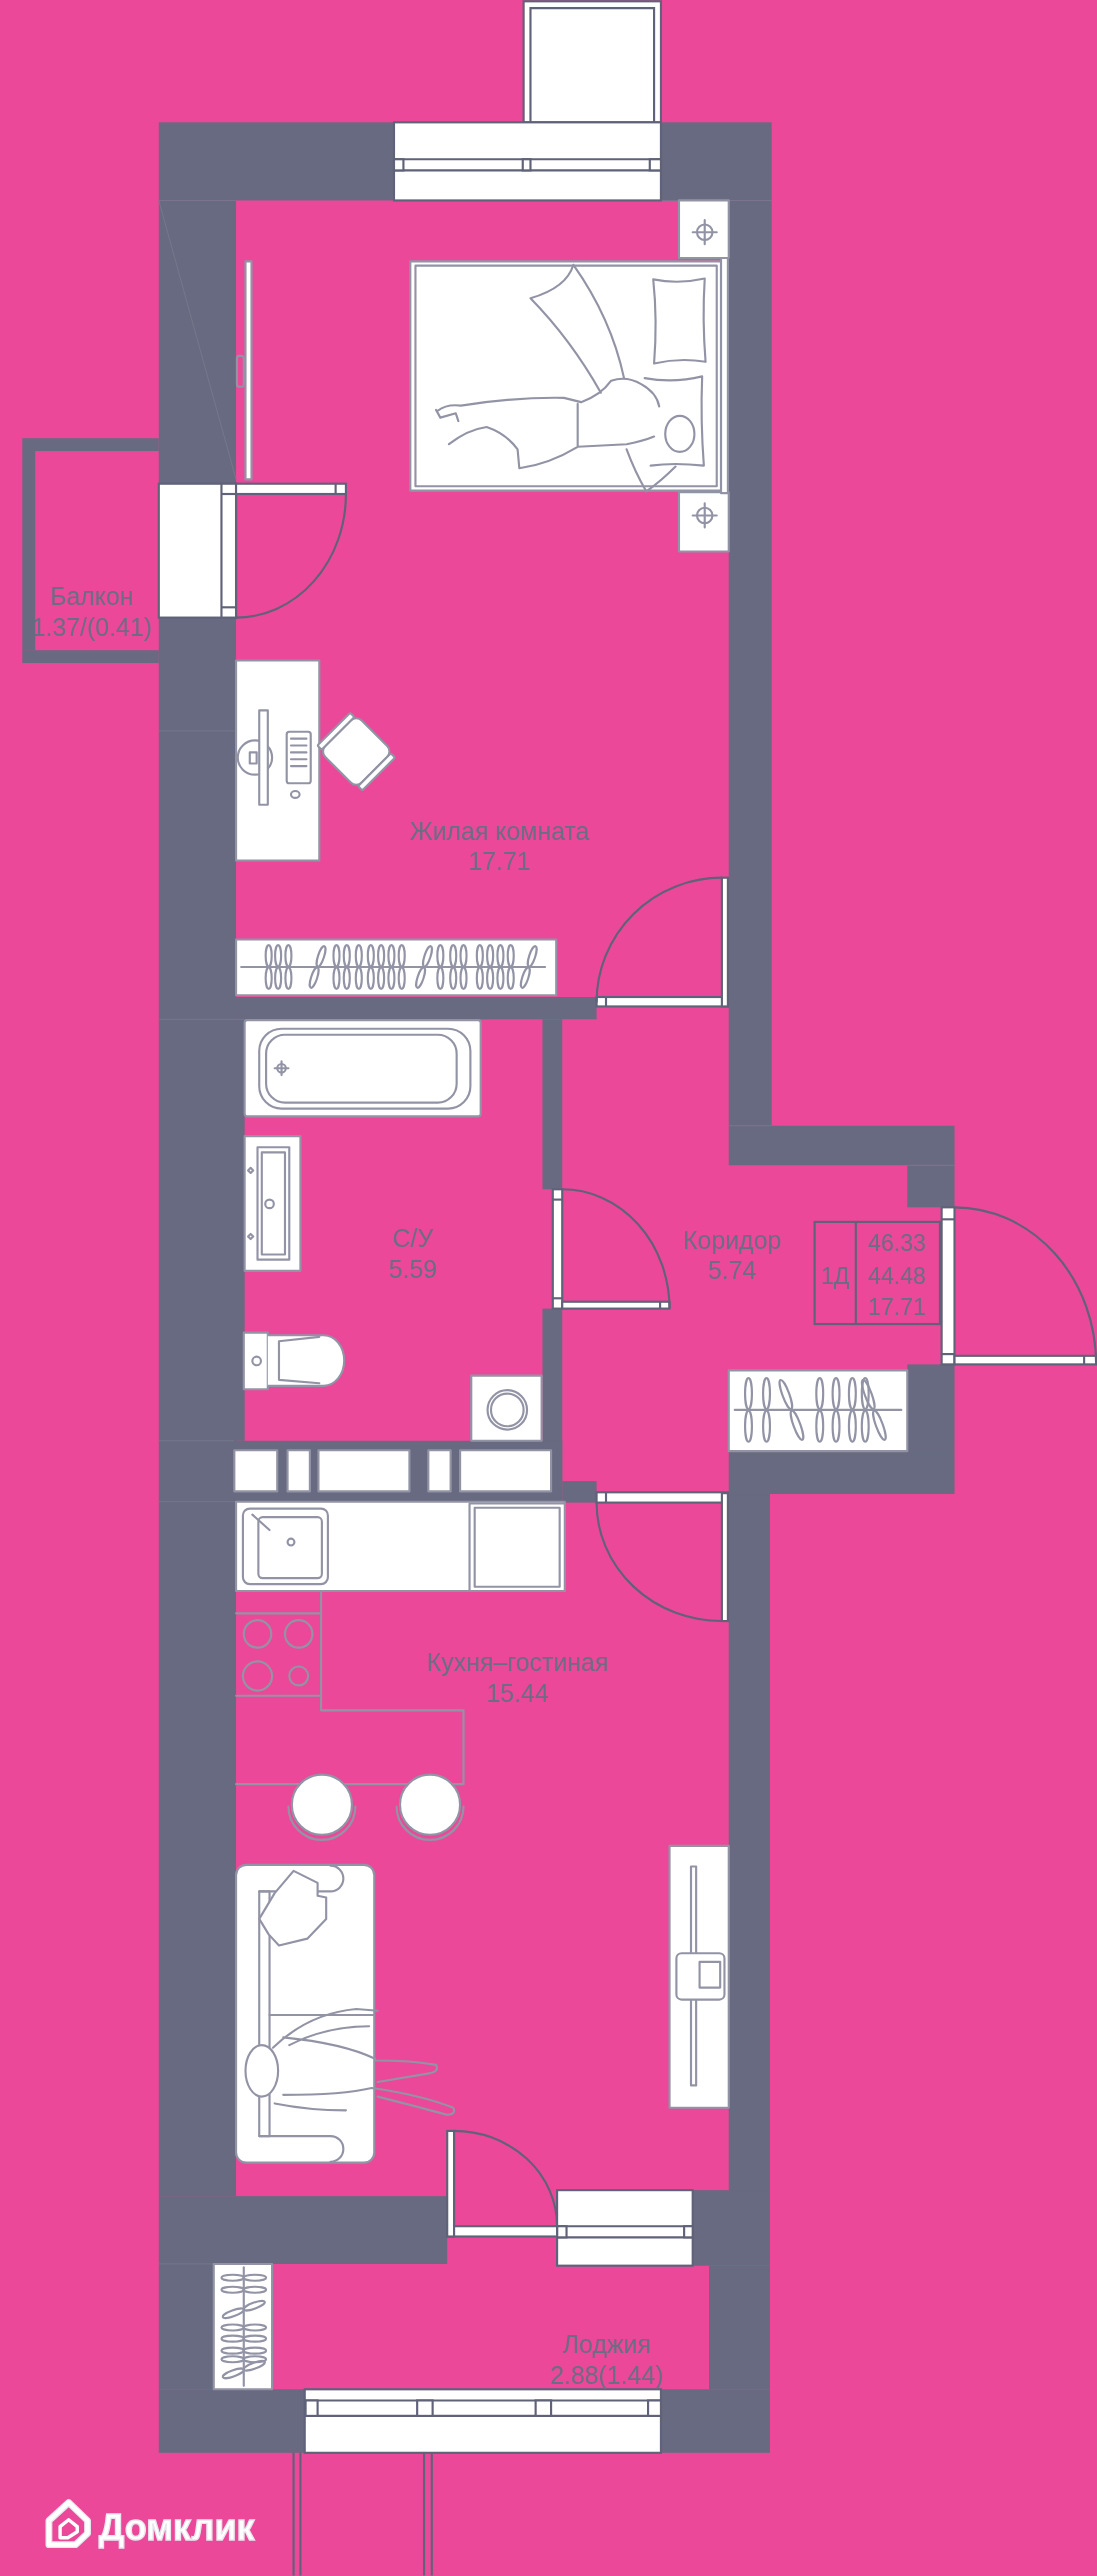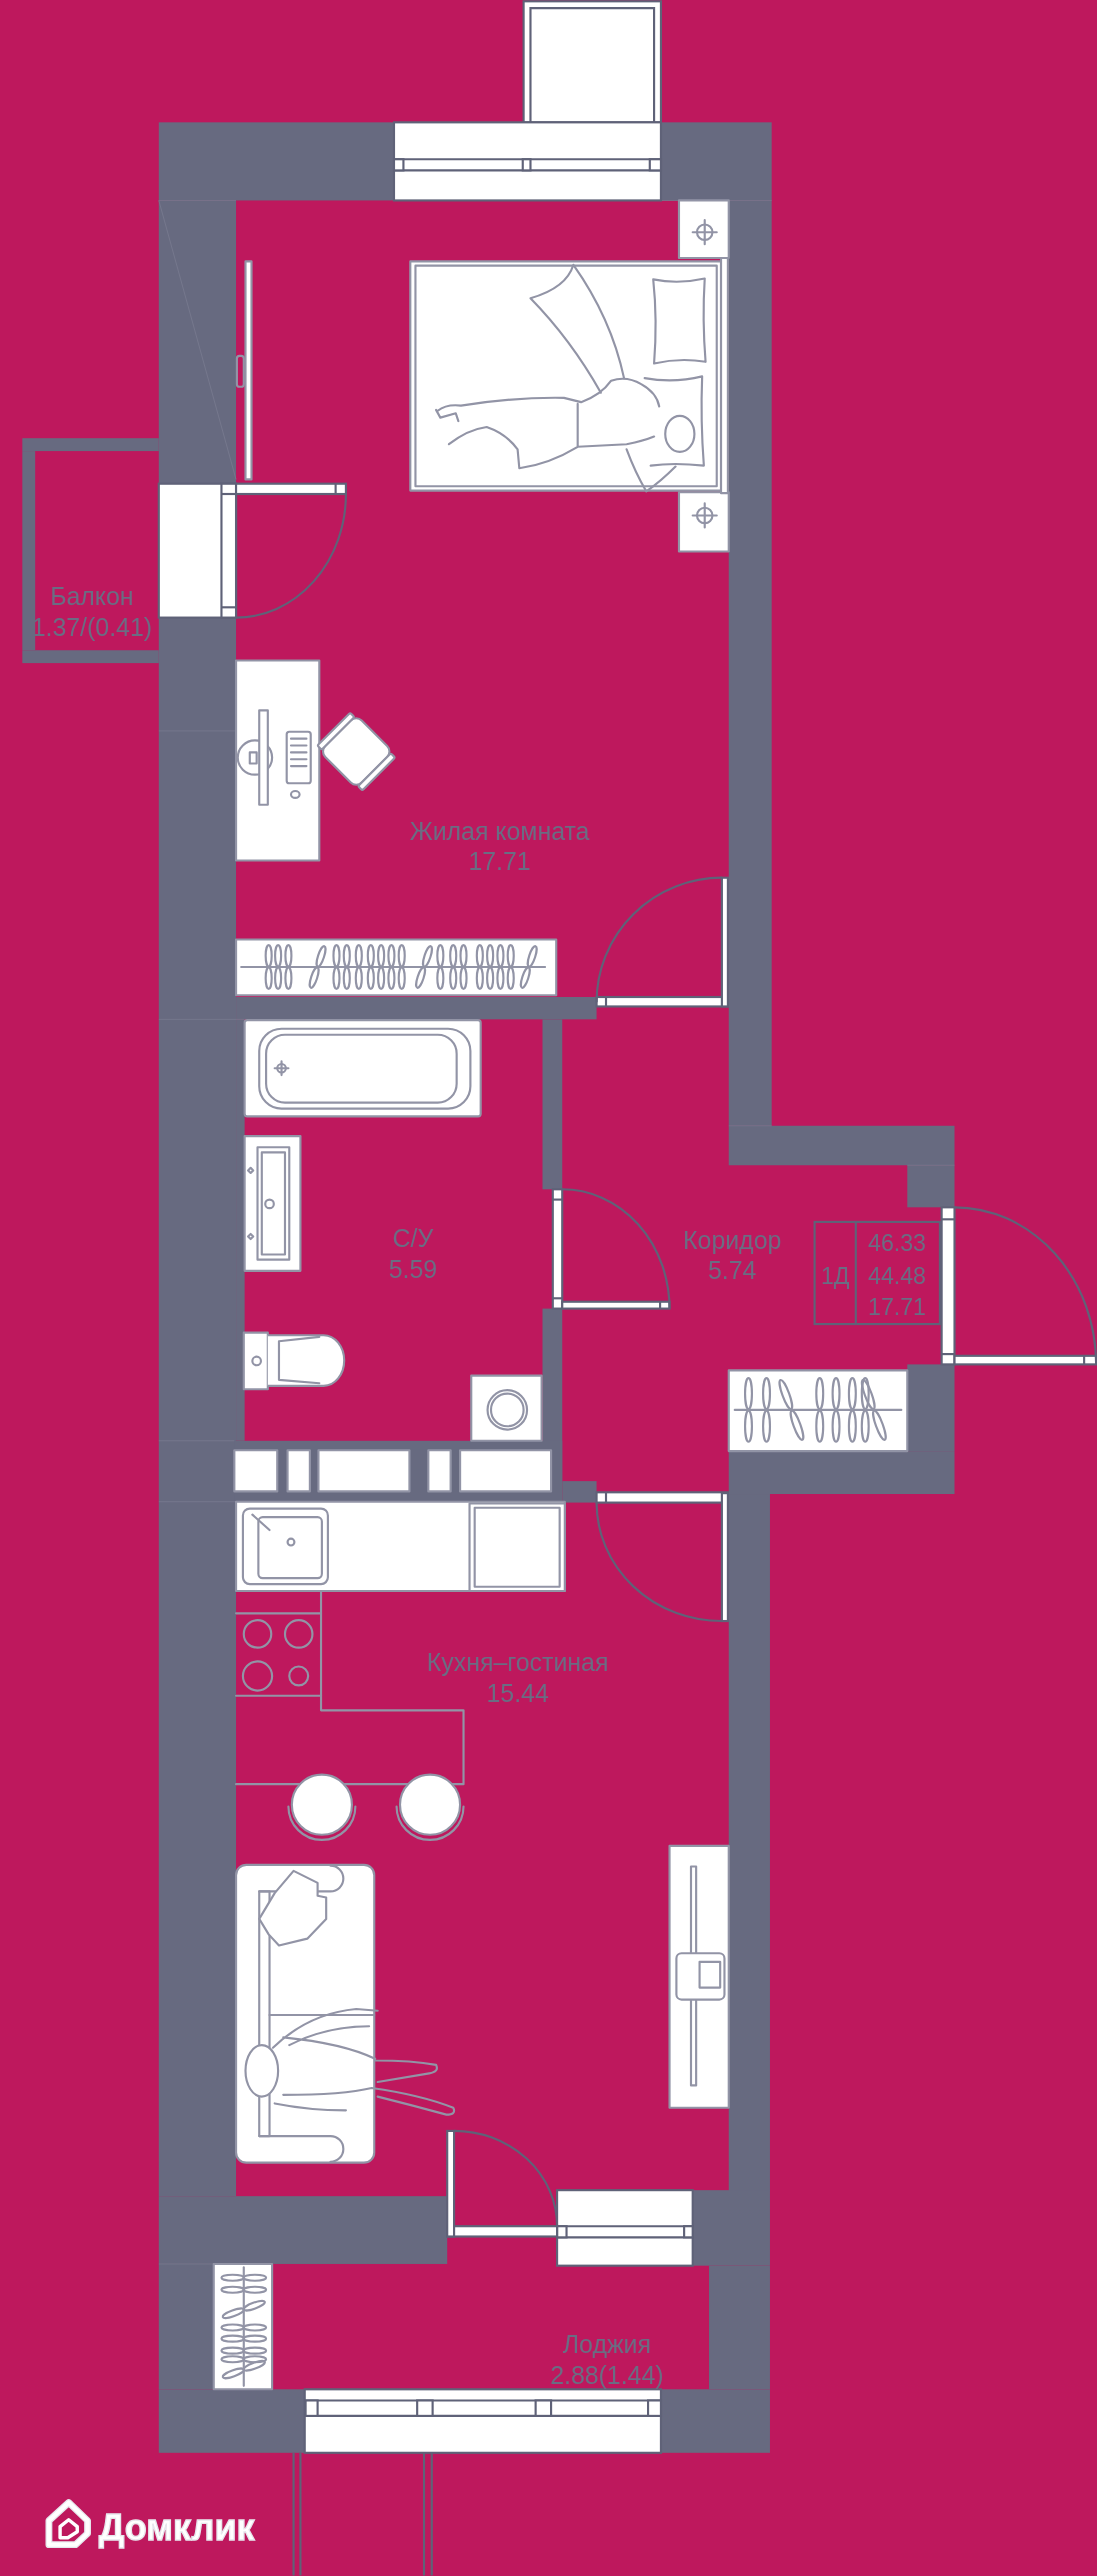--- a/index.html
+++ b/index.html
@@ -1,16 +1,16 @@
 <!DOCTYPE html>
 <html style="font-size:13.7px"><head>
 <meta charset="utf-8">
 <style>
   html, body { margin: 0; padding: 0; background: #ffffff; }
-  .plan { position: relative; width: 1097px; height: 2576px; overflow: hidden; background: #be185d; }
+  .plan { position: relative; width: 1097px; height: 2576px; overflow: hidden; background: #ec4899; }
   svg { display: block; }
   .w { fill: #676a80; stroke: none; }
   .seam { stroke: #777a8f; stroke-width: 1; fill: none; }
   .d { stroke: #5f6278; stroke-width: 2.5; fill: #ffffff; }
   .dl { stroke: #5f6278; stroke-width: 2.5; fill: none; }
   .f { stroke: #9294a6; stroke-width: 2.5; fill: none; stroke-linejoin: round; stroke-linecap: round; }
   .fw { stroke: #9294a6; stroke-width: 2.5; fill: #ffffff; stroke-linejoin: round; }
   .lbl { font-family: "Liberation Sans", sans-serif; font-size: 29px; fill: #6a6d83; text-anchor: middle; }
   .info { font-family: "Liberation Sans", sans-serif; font-size: 27px; fill: #6a6d83; text-anchor: middle; }
   .wm { font-family: "Liberation Sans", sans-serif; font-size: 42px; font-weight: bold; fill: #ffffff; stroke: #e6e6ec; stroke-width: 1.5; }

